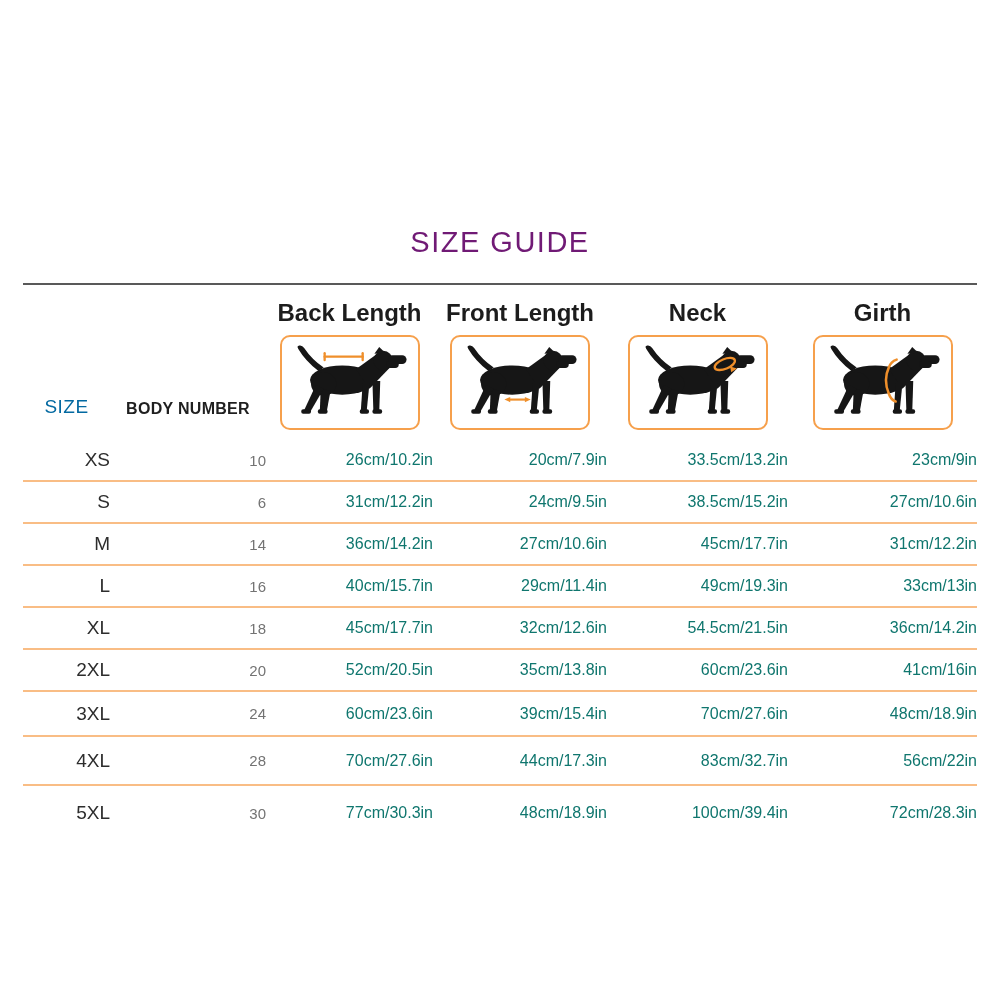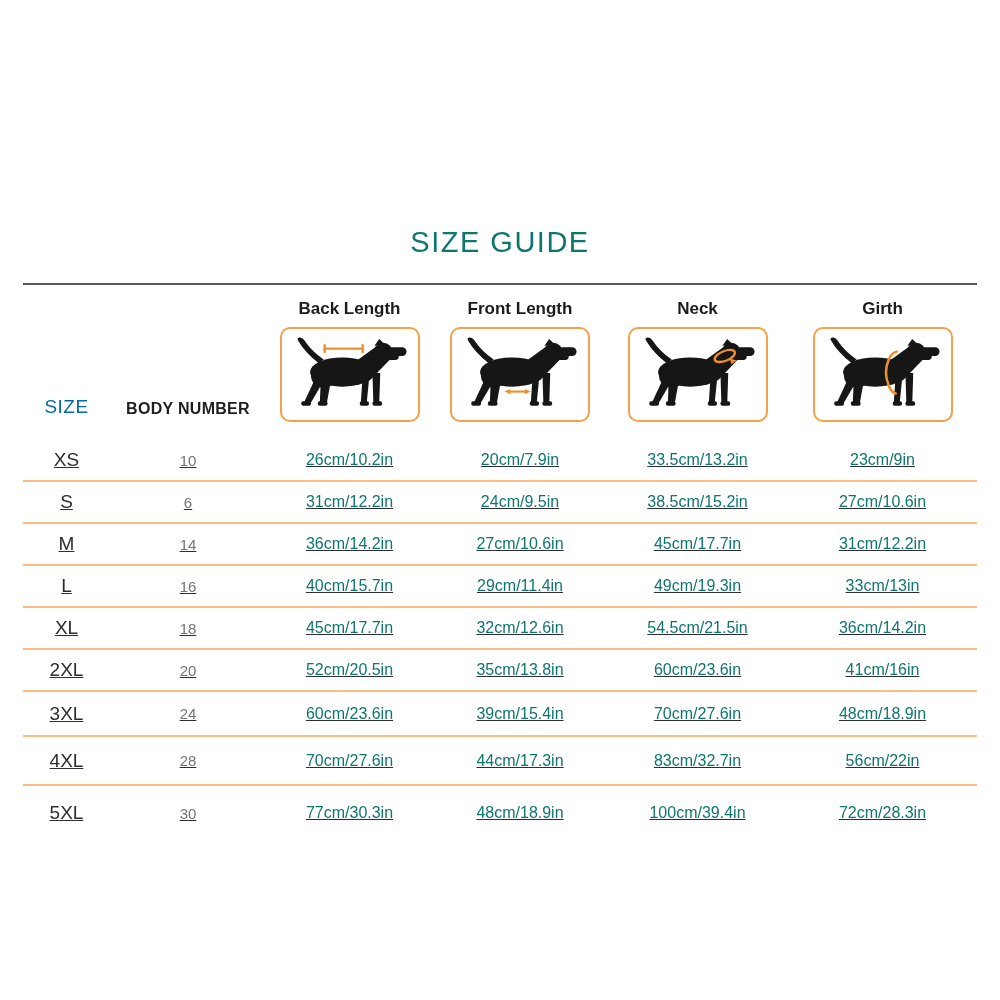--- a/index.html
+++ b/index.html
@@ -13,21 +13,21 @@
   .sheet { width: 954px; margin: 0 auto; }
 
   .page-title {
     padding-top: 226px;
     margin-bottom: 24px;
     text-align: center;
     font-size: 29px;
     line-height: 33px;
     font-weight: 300;
     letter-spacing: 1.5px;
-    color: #0f766e;
+    color: #701a75;
   }
 
   .size-table { border-top: 2px solid #595959; }
 
   .grid-cols {
     display: grid;
     grid-template-columns: 87px 156px 167px 174px 181px 189px;
   }
 
   
@@ -48,43 +48,42 @@
     letter-spacing: 0.3px;
     color: #1f1f1f;
   }
   .mcol {
     display: flex;
     flex-direction: column;
     align-items: center;
     padding-top: 14px;
   }
   .mlabel {
-    font-size: 17px;
+    font-size: 24px;
     font-weight: bold;
     color: #1c1c1c;
     margin-bottom: 8px;
     white-space: nowrap;
   }
   .icon-box {
     width: 136px; height: 91px;
     border: 2px solid #F6A04C;
     border-radius: 10px;
     background: #ffffff;
     display: flex;
     align-items: center;
     justify-content: center;
   }
 
   
   .trow {
     height: 40px;
     align-items: center;
-    text-align: center;
+    text-align: right;
     border-bottom: 2px solid #F9BD85;
-    text-decoration: underline;
   }
   .trow:nth-child(7) { height: 43px; }
   .trow:nth-child(8) { height: 47px; }
   .trow:nth-child(9) { height: 54px; border-bottom: none; }
   .cell { font-size: 16px; color: #0f766e; white-space: nowrap; }
   .cell.size { font-size: 19px; color: #2d2d2d; }
   .cell.num  { font-size: 15px; color: #737373; }
 
   .hidden-defs { position: absolute; width: 0; height: 0; overflow: hidden; }
   .dog-svg { display: block; }

